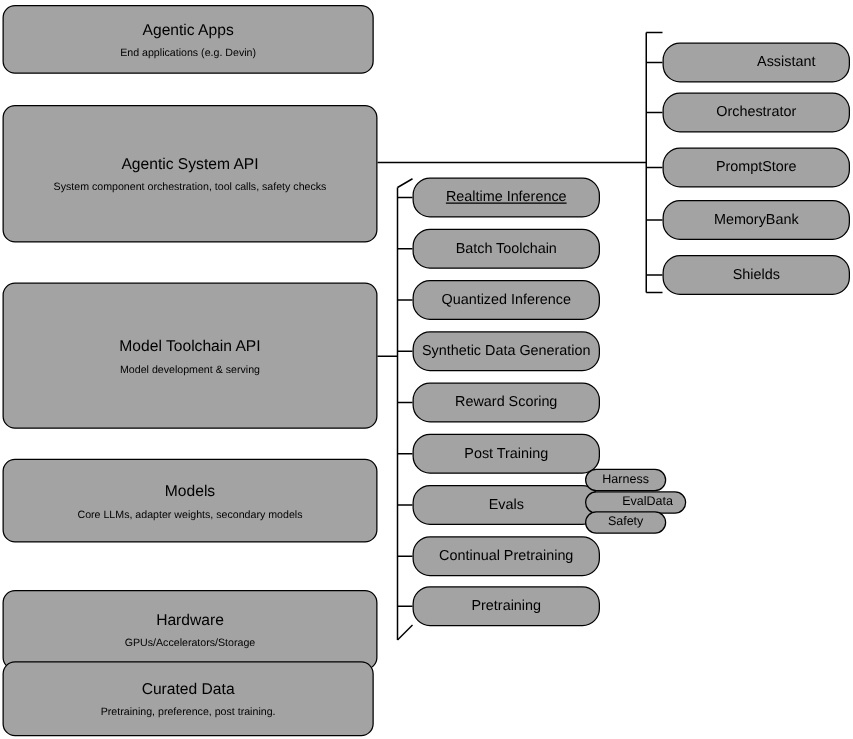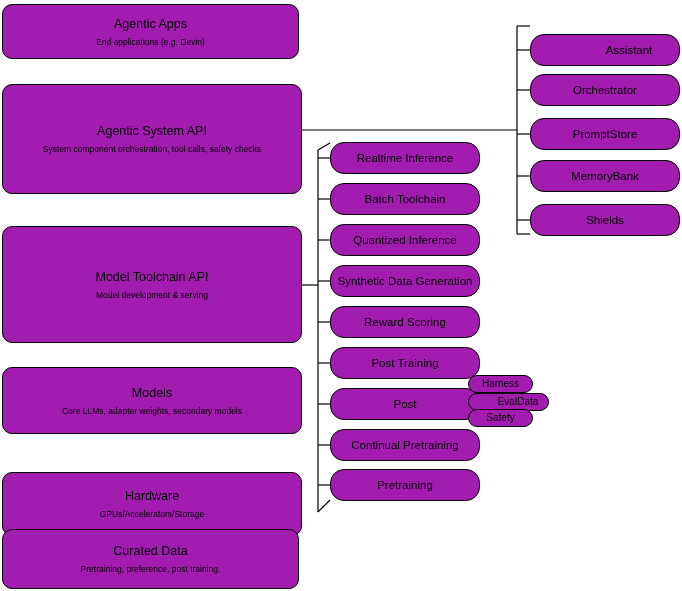--- a/index.html
+++ b/index.html
@@ -16,21 +16,21 @@
   }
   #diagram {
     position: relative;
     width: 682px;
     height: 591px;
   }
   .node {
     position: absolute;
     box-sizing: border-box;
     border: 1px solid #000000;
-    background: #a21caf;
+    background: #a3a3a3;
     display: flex;
     flex-direction: column;
     align-items: center;
     justify-content: center;
     text-align: center;
   }
   .stack-node {
     border-radius: 10px;
     padding: 4px 8px;
   }
@@ -133,40 +133,40 @@
   <div class="node pill" style="left:530px; top:118px; width:150px; height:32px;">
     <span>PromptStore</span>
   </div>
   <div class="node pill" style="left:530px; top:160px; width:150px; height:32px;">
     <span>MemoryBank</span>
   </div>
   <div class="node pill" style="left:530px; top:204px; width:150px; height:32px;">
     <span>Shields</span>
   </div>
 
-  <div class="node pill" style="left:330px; top:142px; width:150px; height:32px;">
+  <div class="node pill" style="left:330px; top:142px; width:150px; height:32px;text-decoration:underline;">
     <span>Realtime Inference</span>
   </div>
   <div class="node pill" style="left:330px; top:183px; width:150px; height:32px;">
     <span>Batch Toolchain</span>
   </div>
   <div class="node pill" style="left:330px; top:265px; width:150px; height:32px;">
     <span>Synthetic Data Generation</span>
   </div>
   <div class="node pill" style="left:330px; top:224px; width:150px; height:32px;">
     <span>Quantized Inference</span>
   </div>
   <div class="node pill" style="left:330px; top:306px; width:150px; height:32px;">
     <span>Reward Scoring</span>
   </div>
   <div class="node pill" style="left:330px; top:347px; width:150px; height:32px;">
     <span>Post Training</span>
   </div>
   <div class="node pill" style="left:330px; top:388px; width:150px; height:32px;">
-    <span>Post</span>
+    <span>Evals</span>
   </div>
   <div class="node pill" style="left:330px; top:429px; width:150px; height:32px;">
     <span>Continual Pretraining</span>
   </div>
   <div class="node pill" style="left:330px; top:469px; width:150px; height:32px;">
     <span>Pretraining</span>
   </div>
 
   <div class="node small-pill" style="left:468px; top:375px; width:65px; height:18px;">
     <span>Harness</span>

